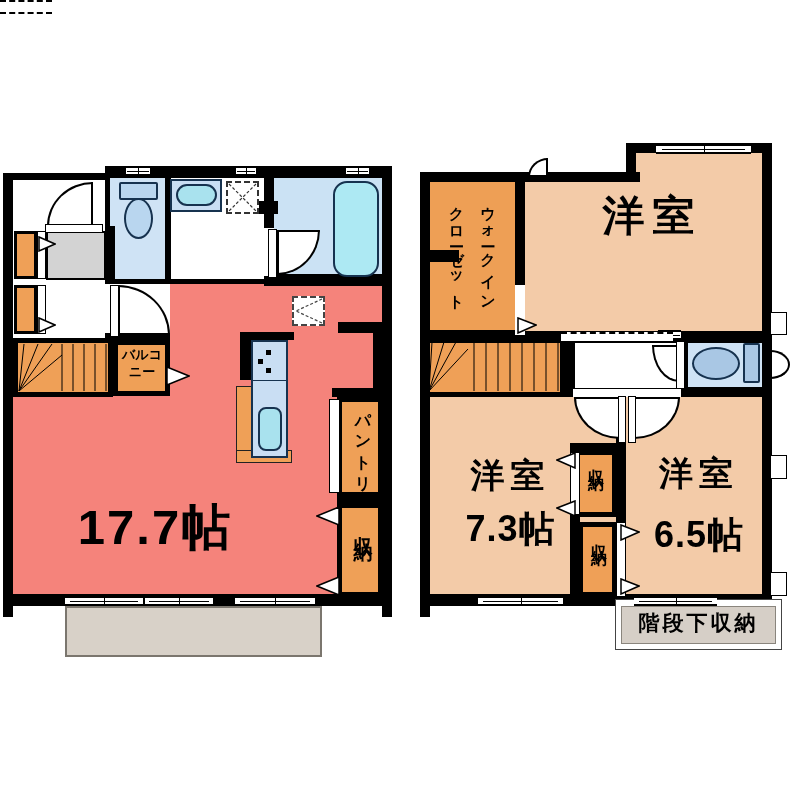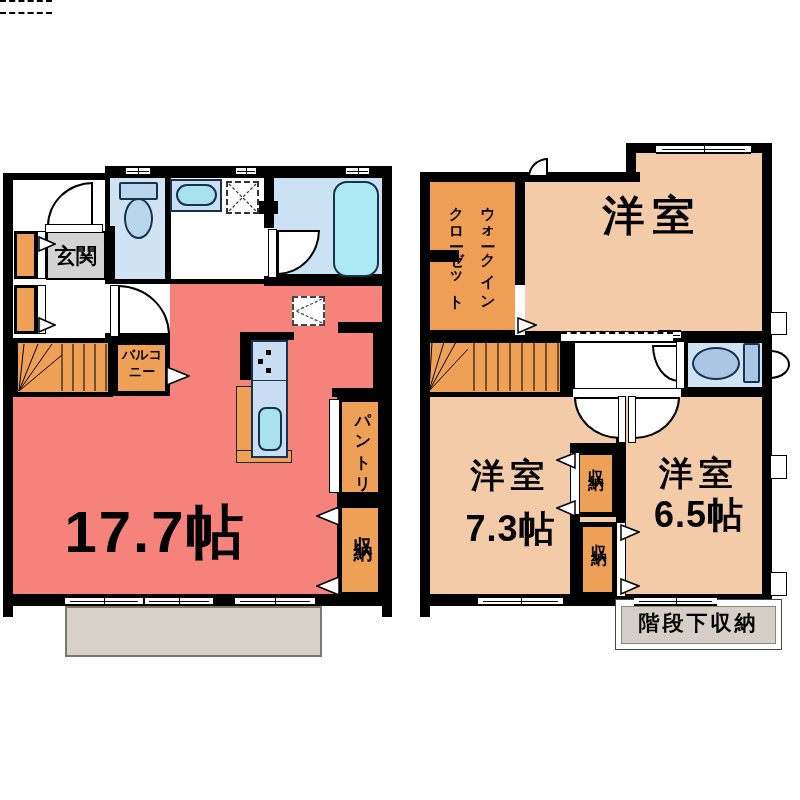--- a/index.html
+++ b/index.html
@@ -142,23 +142,22 @@
     <svg class="tri" style="left:166px;top:366px;" width="24" height="20">
         <polygon points="1,1 23,10 1,19" fill="#fff" stroke="#000" stroke-width="1.5"></polygon>
       </svg>
     <svg class="tri" style="left:316px;top:506px;" width="24" height="20">
         <polygon points="23,1 1,10 23,19" fill="#fff" stroke="#000" stroke-width="1.5"></polygon>
       </svg>
     <svg class="tri" style="left:316px;top:576px;" width="24" height="20">
         <polygon points="23,1 1,10 23,19" fill="#fff" stroke="#000" stroke-width="1.5"></polygon>
       </svg>
 
-    <div class="txt" style="left:46px;top:231px;width:60px;height:49px;line-height:49px;font-size:21px;">玄関</div>
     <div class="txt" style="left:119px;top:347px;width:46px;font-size:13px;line-height:1.3;white-space:normal;word-break:break-all;">バルコニー</div>
-    <div class="txt" style="left:15px;top:502px;width:280px;font-size:58px;letter-spacing:2px;">17.7帖</div>
+    <div class="txt" style="left:15px;top:502px;width:280px;font-size:49px;letter-spacing:2px;">17.7帖</div>
     <div class="vtxt" style="left:352px;top:402px;height:96px;font-size:16px;letter-spacing:3px;">パントリー</div>
     <div class="vtxt" style="left:350px;top:520px;height:64px;font-size:19px;letter-spacing:8px;">収納</div>
   </div>
 
   <div class="grp">
 
     <div class="f" style="left:630px;top:143px;width:142px;height:40px;background:#F3CBA8;"></div>
     <div class="f" style="left:516px;top:172px;width:256px;height:171px;background:#F3CBA8;"></div>
     <div class="f wht" style="left:565px;top:336px;width:118px;height:61px;"></div>
     <div class="f" style="left:423px;top:397px;width:194px;height:202px;background:#F3CBA8;"></div>
@@ -245,19 +244,19 @@
       </svg>
     <svg class="tri" style="left:620px;top:578px;" width="20" height="17">
         <polygon points="1,1 19,8 1,16" fill="#fff" stroke="#000" stroke-width="1.5"></polygon>
       </svg>
 
     <div class="vtxt" style="left:440px;top:196px;width:64px;height:118px;font-size:15px;letter-spacing:4px;line-height:2.1;">ウォークインクローゼット</div>
     <div class="txt" style="left:540px;top:194px;width:225px;font-size:42px;letter-spacing:8px;">洋室</div>
     <div class="txt" style="left:423px;top:458px;width:175px;font-size:34px;letter-spacing:6px;">洋室</div>
     <div class="txt" style="left:418px;top:510px;width:185px;font-size:36px;letter-spacing:1px;">7.3帖</div>
     <div class="txt" style="left:625px;top:456px;width:148px;font-size:34px;letter-spacing:6px;">洋室</div>
-    <div class="txt" style="left:620px;top:496px;width:158px;font-size:36px;letter-spacing:1px;">6.5帖</div>
+    <div class="txt" style="left:620px;top:516px;width:158px;font-size:36px;letter-spacing:1px;">6.5帖</div>
     <div class="vtxt" style="left:585px;top:456px;height:58px;font-size:16px;letter-spacing:6px;">収納</div>
     <div class="vtxt" style="left:588px;top:531px;height:58px;font-size:16px;letter-spacing:6px;">収納</div>
     <div class="txt" style="left:621px;top:612px;width:155px;font-size:21px;letter-spacing:3px;">階段下収納</div>
   </div>
 
 </div>
 
 </body></html>

